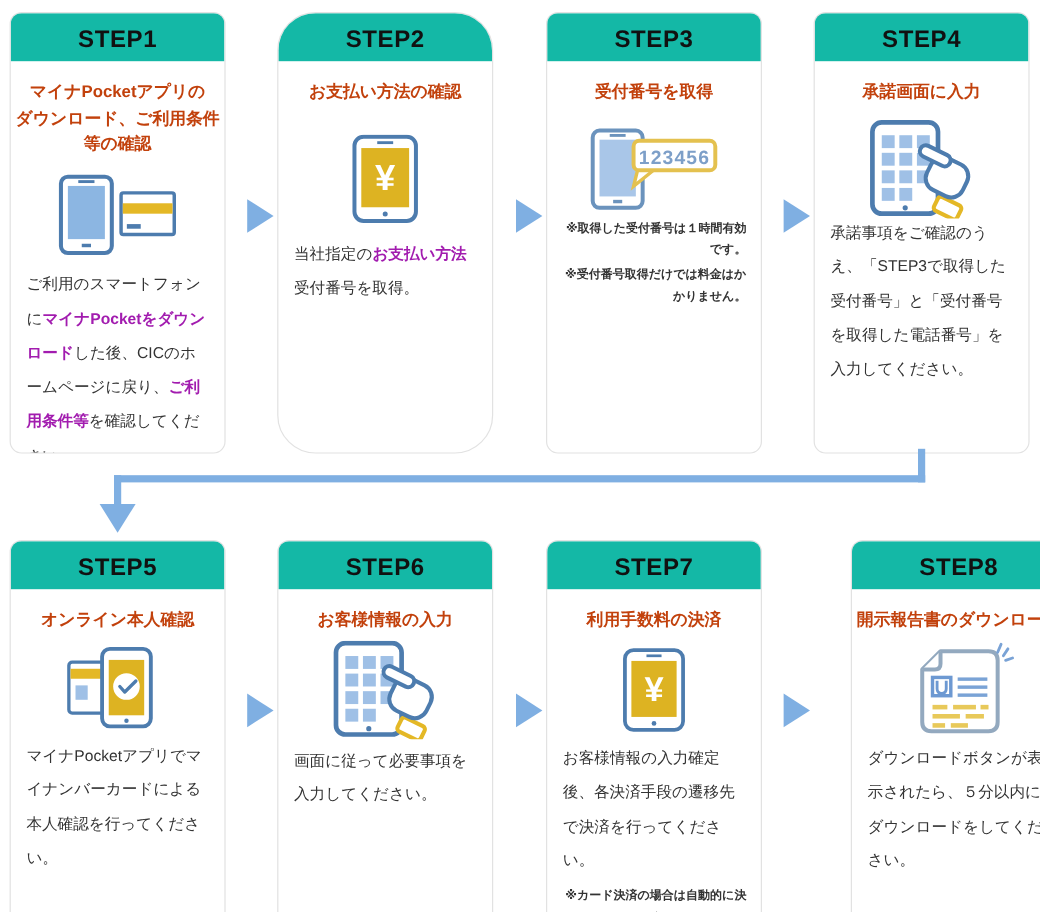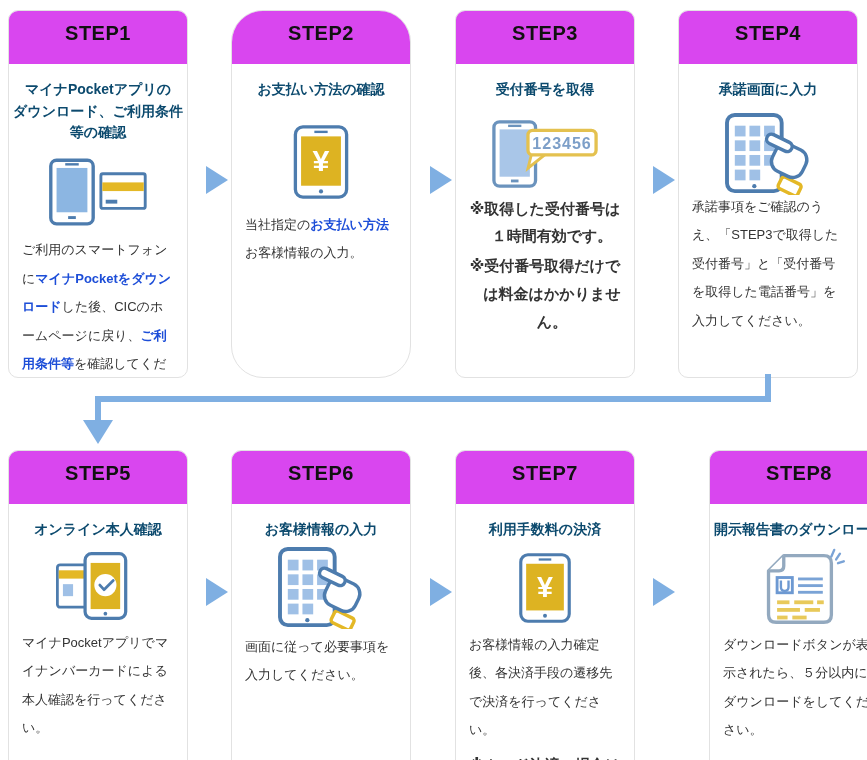--- a/index.html
+++ b/index.html
@@ -4,33 +4,33 @@
 <style>
   html,body{margin:0;padding:0;background:#fff;}
   body{font-family:"Liberation Sans","DejaVu Sans",sans-serif;color:#333;}
   .stage{position:relative;width:867px;height:760px;background:#fff;overflow:hidden;}
 
   .card{position:absolute;width:180px;background:#fff;border:1px solid #e2e2e2;
         border-radius:10px;box-sizing:border-box;overflow:hidden;}
   .row1{top:10px;height:368px;}
   .row2{top:450px;height:329px;}
 
-  .card-header{background:#d946ef;text-align:center;padding:11px 0 19px;}
+  .card-header{background:#14b8a6;text-align:center;padding:11px 0 6px;}
   .card-header h2{margin:0;font-size:20px;font-weight:bold;color:#111;letter-spacing:.5px;}
 
-  .card-title{font-size:14px;font-weight:bold;color:#0c4a6e;text-align:center;
+  .card-title{font-size:14px;font-weight:bold;color:#c2410c;text-align:center;
               margin:15px 4px 0;line-height:1.55;white-space:pre-line;}
 
   .card-icon{height:70px;margin:14px auto 4px;display:flex;align-items:center;justify-content:center;}
 
   .card-body{font-size:13px;line-height:2.2;color:#333;margin:8px 0 0;padding:0 13px;text-align:left;}
-  .seg-link{color:#1d4ed8;font-weight:bold;}
-
-  .card-note{font-size:15px;font-weight:bold;color:#333;line-height:1.85;
-             margin:6px 0 0;padding:0 12px 0 26px;text-indent:-14px;text-align:center;}
+  .seg-link{color:#a21caf;font-weight:bold;}
+
+  .card-note{font-size:10px;font-weight:bold;color:#333;line-height:1.85;
+             margin:6px 0 0;padding:0 12px 0 26px;text-indent:-14px;text-align:right;}
   .card-note + .card-note{margin-top:2px;}
 
   .tri-right{position:absolute;width:0;height:0;
              border-top:14px solid transparent;border-bottom:14px solid transparent;
              border-left:22px solid #7fafe2;}
   .r1{top:166px;} .r2{top:578px;}
 
   .conn{position:absolute;background:#7fafe2;}
   .conn-arrowhead{position:absolute;width:0;height:0;
              border-left:15px solid transparent;border-right:15px solid transparent;
@@ -70,21 +70,21 @@
     <div class="card-title">お支払い方法の確認</div>
     <div class="card-icon" style="margin-top:26px;">
       <svg width="58" height="74" viewBox="0 0 60 78">
         <rect x="3" y="2" width="54" height="74" rx="8" fill="#fff" stroke="#4d7cae" stroke-width="3.5"></rect>
         <rect x="9" y="12" width="42" height="52" fill="#ddb322"></rect>
         <rect x="23" y="6" width="14" height="2.5" fill="#4d7cae"></rect>
         <circle cx="30" cy="70" r="2.2" fill="#4d7cae"></circle>
         <text x="30" y="49" text-anchor="middle" font-size="32" font-weight="bold" fill="#fff">¥</text>
       </svg>
     </div>
-    <p class="card-body" style="margin-top:14px;"><span>当社指定の</span><span class="seg-link">お支払い方法</span><span>お客様情報の入力。</span></p>
+    <p class="card-body" style="margin-top:14px;"><span>当社指定の</span><span class="seg-link">お支払い方法</span><span>受付番号を取得。</span></p>
   </section>
 
   <section class="card row1" style="left:455px;">
     <header class="card-header">
       <h2>STEP3</h2>
     </header>
     <div class="card-title">受付番号を取得</div>
     <div class="card-icon" style="margin-top:18px;">
       <svg width="112" height="70" viewBox="0 0 116 74">
         <rect x="4" y="3" width="44" height="68" rx="6" fill="#fff" stroke="#6b93bd" stroke-width="3.5"></rect>

